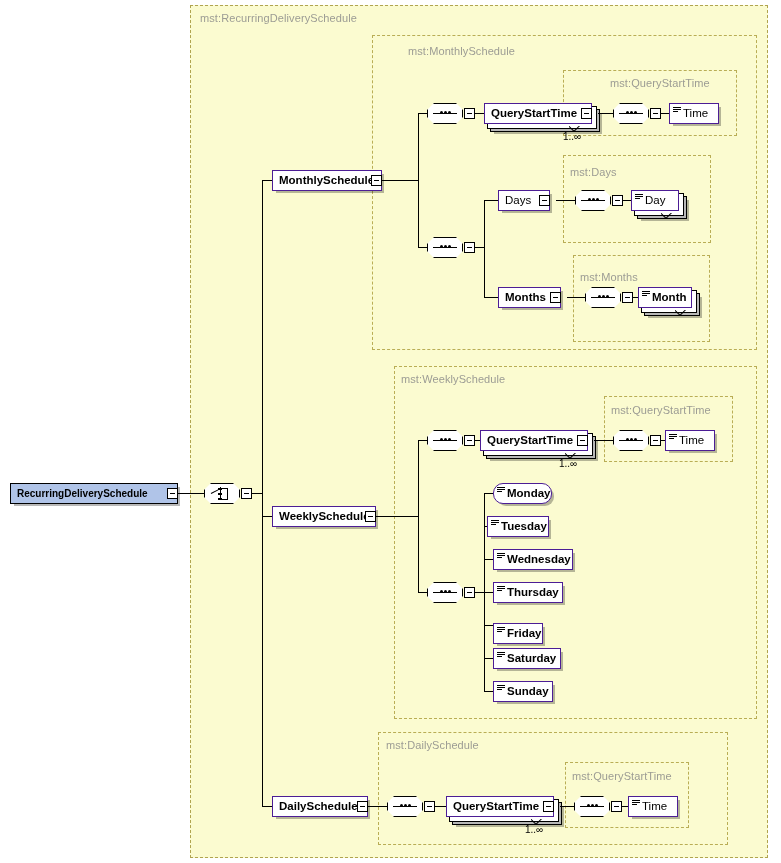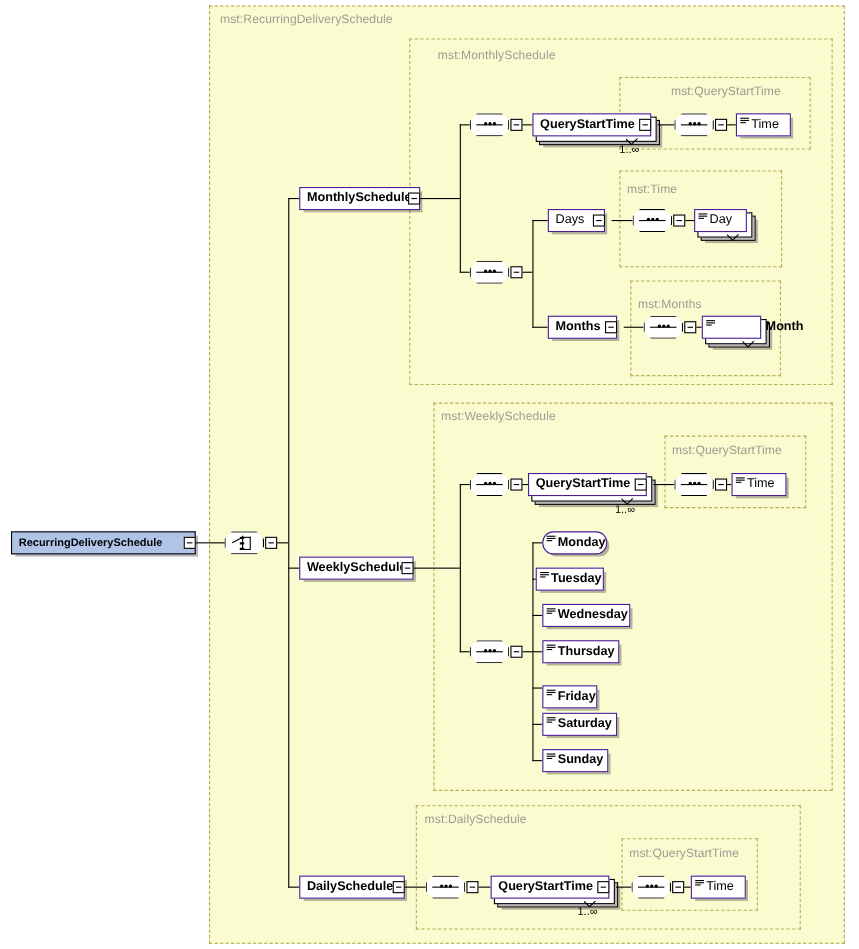--- a/index.html
+++ b/index.html
@@ -75,27 +75,27 @@
 </style>
 </head>
 <body>
 
 <div id="canvas">
 
   <div class="grp root" style="left:190px;top:5px;width:578px;height:853px;"></div>
   <div class="grp-label" style="left:200px;top:12px;">mst:RecurringDeliverySchedule</div>
 
   <div class="grp" style="left:372px;top:35px;width:385px;height:315px;"></div>
-  <div class="grp-label" style="left:398px;top:45px;">mst:MonthlySchedule</div>
+  <div class="grp-label" style="left:408px;top:45px;">mst:MonthlySchedule</div>
 
   <div class="grp" style="left:563px;top:70px;width:174px;height:66px;"></div>
   <div class="grp-label" style="left:610px;top:77px;">mst:QueryStartTime</div>
 
   <div class="grp" style="left:563px;top:155px;width:148px;height:88px;"></div>
-  <div class="grp-label" style="left:570px;top:166px;">mst:Time</div>
+  <div class="grp-label" style="left:570px;top:166px;">mst:Days</div>
 
   <div class="grp" style="left:573px;top:255px;width:137px;height:87px;"></div>
   <div class="grp-label" style="left:580px;top:271px;">mst:Months</div>
 
   <div class="grp" style="left:394px;top:366px;width:363px;height:353px;"></div>
   <div class="grp-label" style="left:401px;top:373px;">mst:WeeklySchedule</div>
 
   <div class="grp" style="left:604px;top:396px;width:129px;height:66px;"></div>
   <div class="grp-label" style="left:611px;top:404px;">mst:QueryStartTime</div>
 
@@ -254,21 +254,21 @@
   <div class="stack" style="left:638px;top:287px;">
     <div class="sheet" style="left:6px;top:6px;width:54px;"></div>
     <div class="sheet" style="left:3px;top:3px;width:54px;"></div>
   </div>
   <div class="el bold" style="left:638px;top:287px;width:54px;box-shadow:none;">
     <span class="sg">
         <i></i>
         <i></i>
         <i></i>
       </span>
-    <span class="nm" style="padding-left:2px;margin-left:44px;">Month</span>
+    <span class="nm" style="padding-left:2px;">Month</span>
   </div>
   <div class="chev" style="left:675px;top:310px;"></div>
 
   <div class="el bold" style="left:272px;top:506px;width:104px;">
     <span class="nm">WeeklySchedule</span>
   </div>
   <div class="exp" style="left:365px;top:511px;"></div>
   <div class="ln h" style="left:376px;top:516px;width:42px;"></div>
 
   <div class="ln v" style="left:418px;top:440px;height:153px;"></div>

